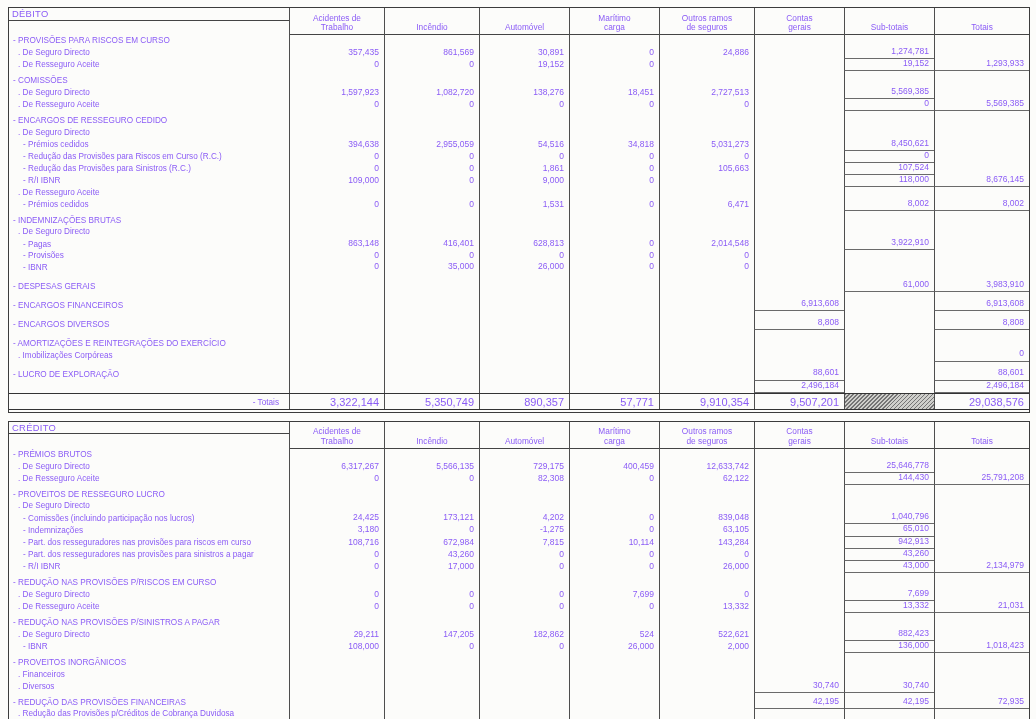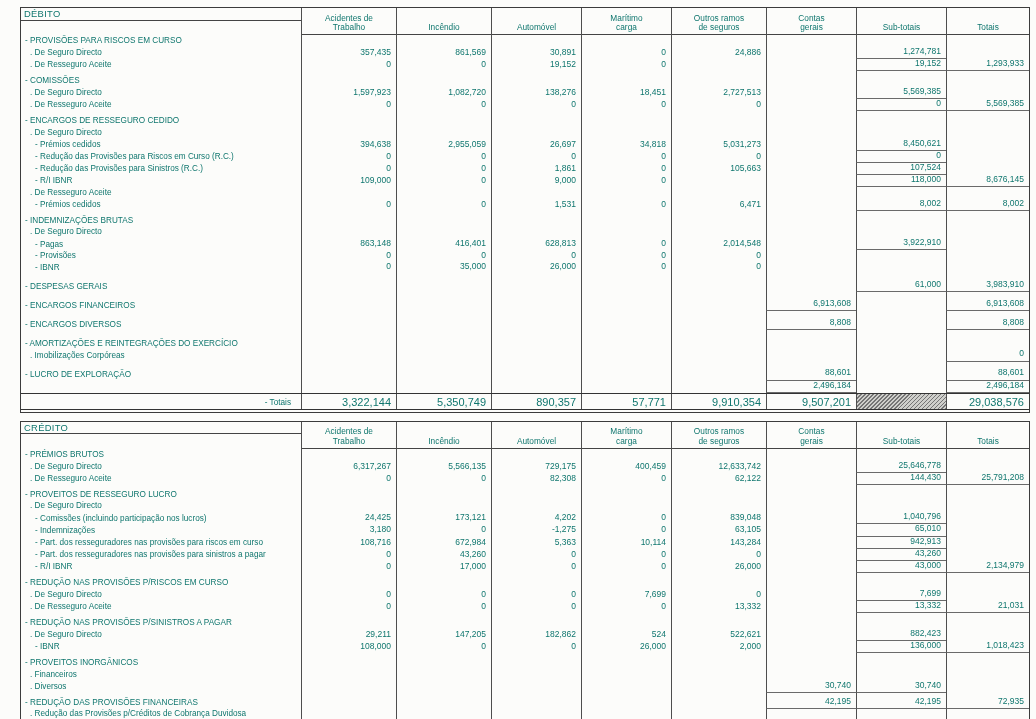--- a/index.html
+++ b/index.html
@@ -1,19 +1,19 @@
 <!DOCTYPE html>
 <html><head>
 <meta charset="utf-8">
 <style>
   html,body{margin:0;padding:0;background:#efefec;}
   .page{
     width:1036px;height:719px;box-sizing:border-box;
-    background:#fcfcfa;padding:7px 6px 0 20px;
-    font-family:"Liberation Sans",sans-serif;color:#0f766e;
+    background:#fcfcfa;padding:7px 6px 0 8px;
+    font-family:"Liberation Sans",sans-serif;color:#8b5cf6;
     position:relative;overflow:hidden;
   }
   .fin-table{
     border:1px solid #3c3c3c;background:#fcfcfa;
     padding-bottom:2px;margin-bottom:8px;
   }
   .trow{
     display:grid;
     grid-template-columns:280px 95px 95px 90px 90px 95px 90px 90px minmax(0,1fr);
     align-items:stretch;min-height:11.5px;
@@ -188,21 +188,21 @@
         <div class="cell"></div>
         <div class="cell"></div>
         <div class="cell"></div>
         <div class="cell"></div>
         <div class="cell"></div>
       </div>
       <div class="trow">
         <div class="lcell ind2">- Prémios cedidos</div>
         <div class="cell">394,638</div>
         <div class="cell">2,955,059</div>
-        <div class="cell">26,697</div>
+        <div class="cell">54,516</div>
         <div class="cell">34,818</div>
         <div class="cell">5,031,273</div>
         <div class="cell"></div>
         <div class="cell u">8,450,621</div>
         <div class="cell"></div>
       </div>
       <div class="trow">
         <div class="lcell ind2">- Redução das Provisões para Riscos em Curso (R.C.)</div>
         <div class="cell">0</div>
         <div class="cell">0</div>
@@ -525,21 +525,21 @@
         <div class="cell">0</div>
         <div class="cell">63,105</div>
         <div class="cell"></div>
         <div class="cell u">65,010</div>
         <div class="cell"></div>
       </div>
       <div class="trow">
         <div class="lcell ind2">- Part. dos resseguradores nas provisões para riscos em curso</div>
         <div class="cell">108,716</div>
         <div class="cell">672,984</div>
-        <div class="cell">5,363</div>
+        <div class="cell">7,815</div>
         <div class="cell">10,114</div>
         <div class="cell">143,284</div>
         <div class="cell"></div>
         <div class="cell u">942,913</div>
         <div class="cell"></div>
       </div>
       <div class="trow">
         <div class="lcell ind2">- Part. dos resseguradores nas provisões para sinistros a pagar</div>
         <div class="cell">0</div>
         <div class="cell">43,260</div>

